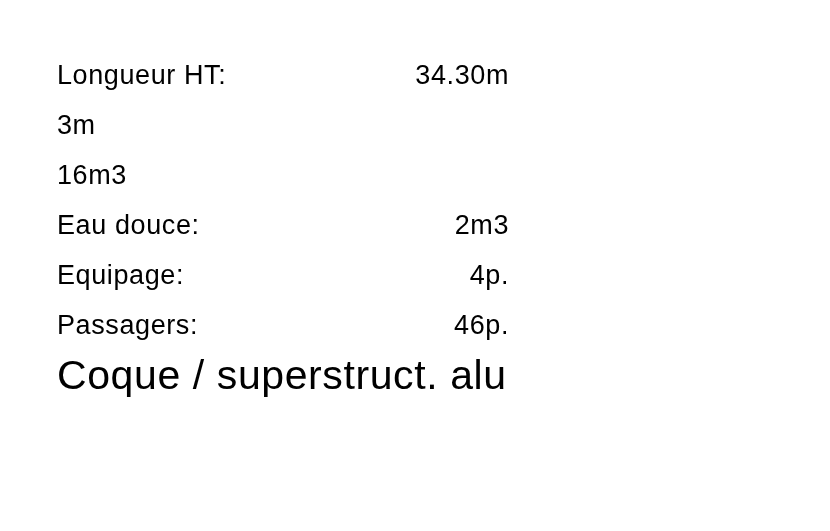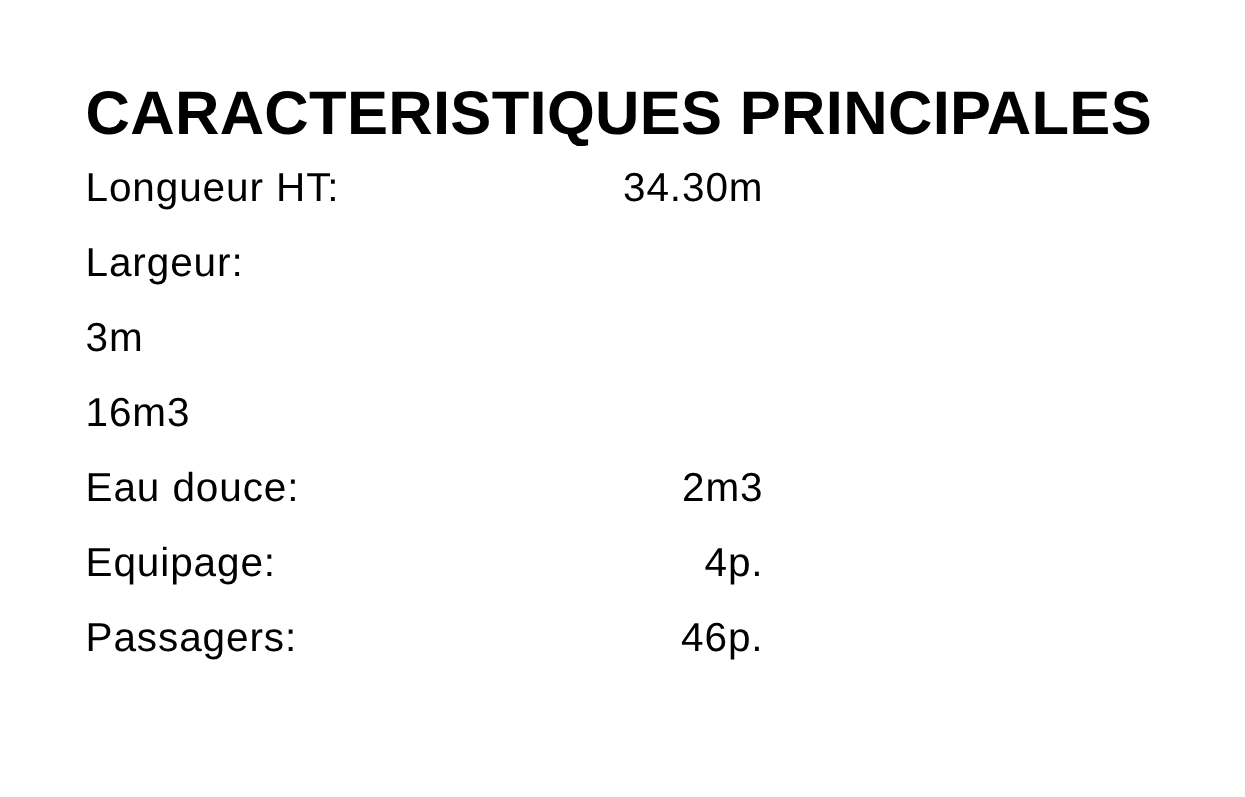--- a/index.html
+++ b/index.html
@@ -45,29 +45,27 @@
     font-size: 41px;
     line-height: 50px;
     letter-spacing: 0.6px;
     white-space: nowrap;
   }
 </style>
 </head>
 <body style="background: rgb(255, 255, 255); color: rgb(0, 0, 0);">
 
 <div class="sheet">
-  <div class="title">CARACTERISTIQUES PRINCIPALES</div>
 
   <div id="rows-container">
       <div class="spec-row">
         <span class="spec-label">Longueur HT:</span>
         <span class="spec-value">34.30m</span>
       </div>
       <div class="spec-row">
-        <span class="spec-label">Largeur:</span>
       </div>
       <div class="spec-row">
         <span class="spec-value">3m</span>
       </div>
       <div class="spec-row">
         <span class="spec-value">16m3</span>
       </div>
       <div class="spec-row">
         <span class="spec-label">Eau douce:</span>
         <span class="spec-value">2m3</span>
@@ -75,13 +73,14 @@
       <div class="spec-row">
         <span class="spec-label">Equipage:</span>
         <span class="spec-value">4p.</span>
       </div>
       <div class="spec-row">
         <span class="spec-label">Passagers:</span>
         <span class="spec-value">46p.</span>
       </div>
     </div>
 
+  <div class="footer-line">Coque / superstruct. alu</div>
 </div>
 
 </body></html>

